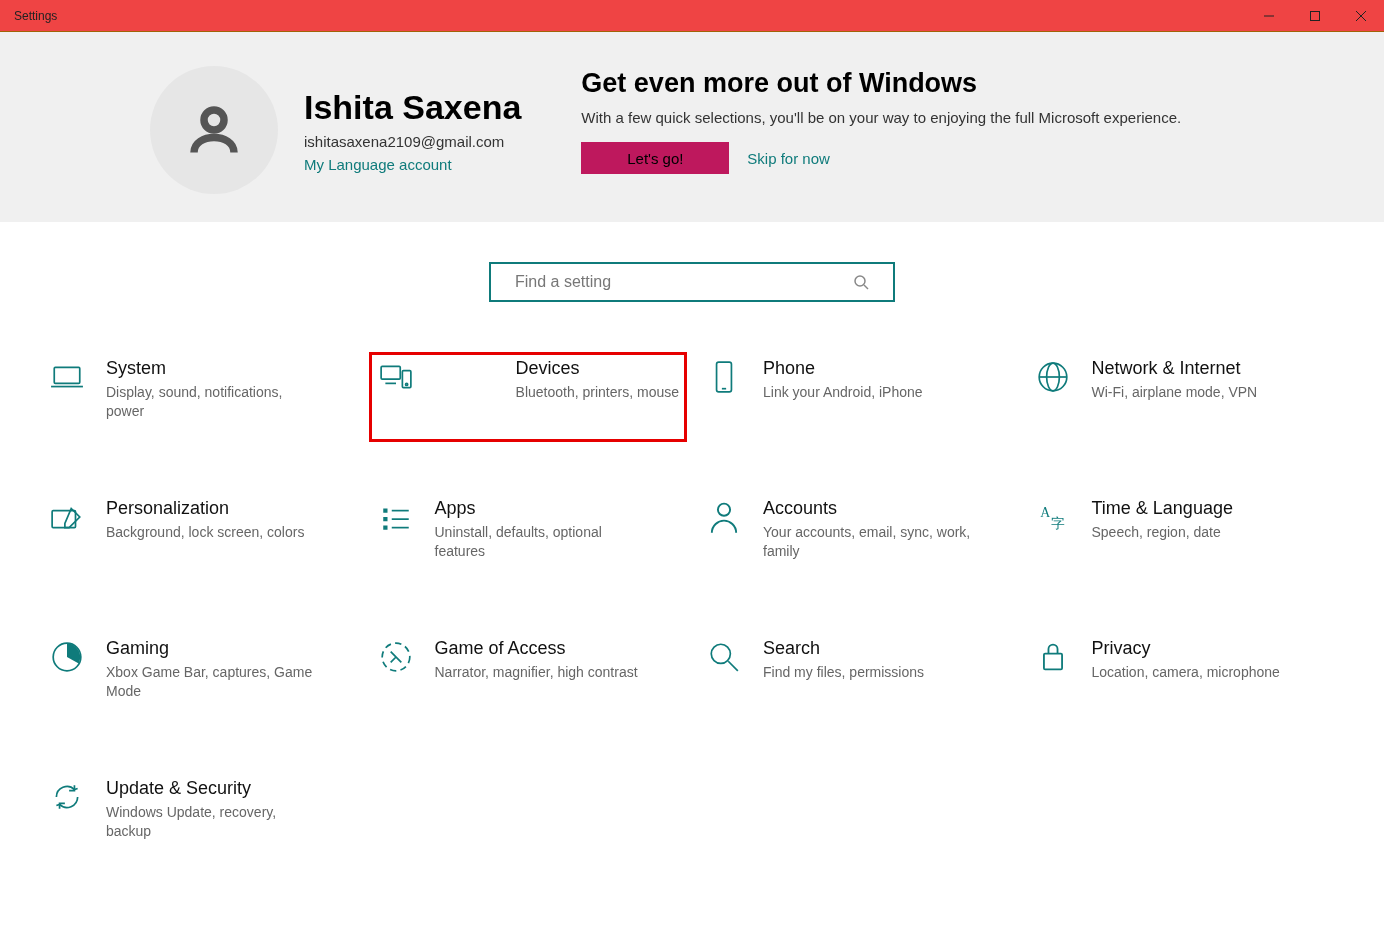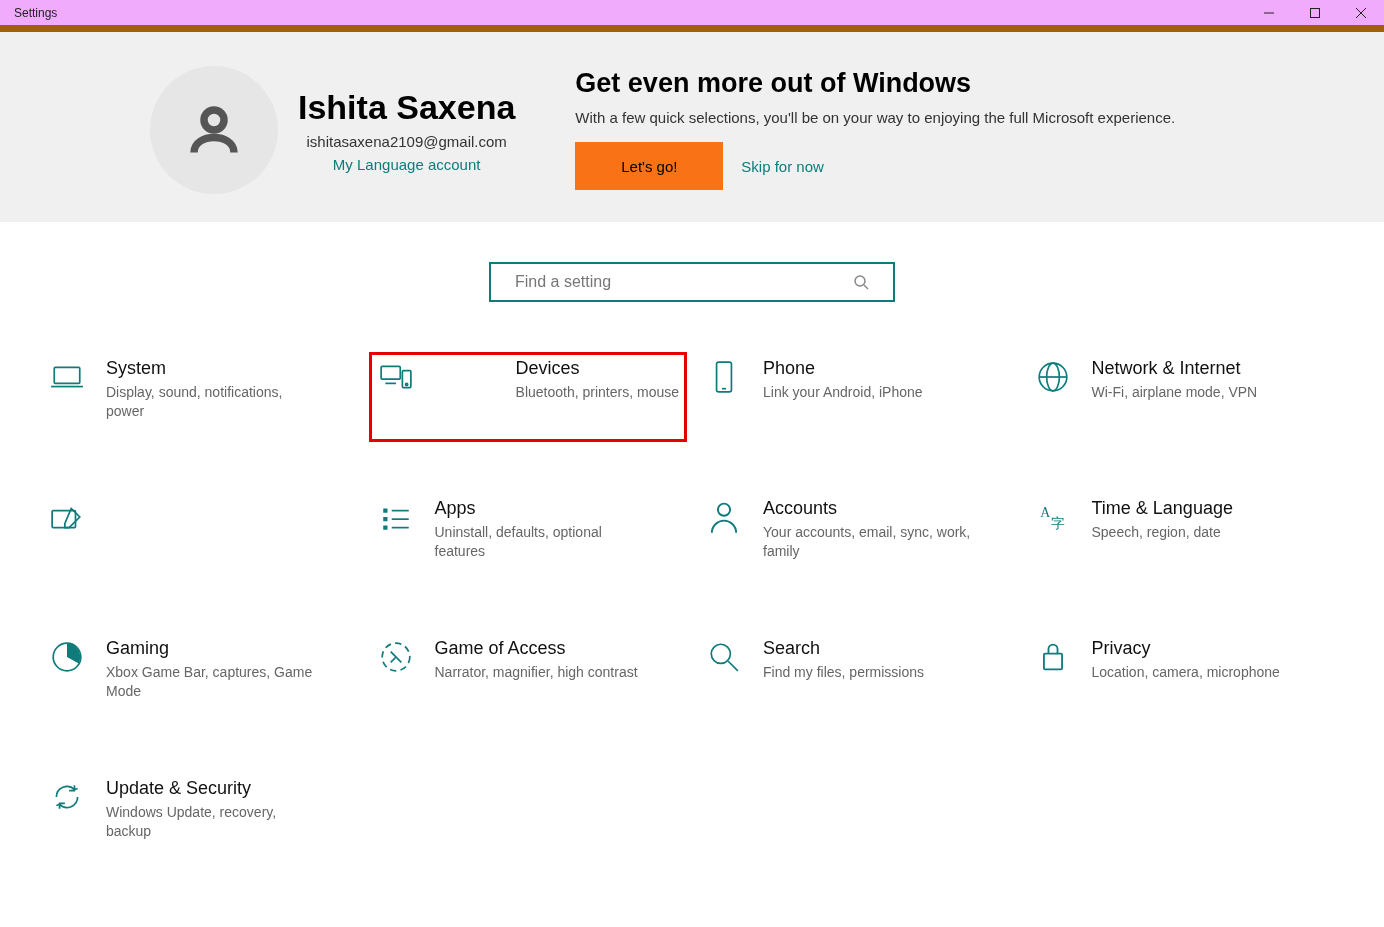--- a/index.html
+++ b/index.html
@@ -1,35 +1,35 @@
 <!DOCTYPE html>
 <html><head>
 <meta charset="utf-8">
 <style>
   * { box-sizing: border-box; margin: 0; padding: 0; }
   html, body { width: 1384px; height: 927px; font-family: "Segoe UI", Arial, sans-serif; background: #fff; color: #000; }
-  .titlebar { height: 32px; display: flex; align-items: center; background: #f0abfc; border-bottom: 7px solid #a16207; }
+  .titlebar { height: 32px; display: flex; align-items: center; background: #ef4444; border-bottom: 1px solid #a16207; }
   .titlebar .title { padding-left: 14px; font-size: 12px; color: #222; }
   .titlebar .spacer { flex: 1; }
   .winbtn { width: 46px; height: 32px; display: flex; align-items: center; justify-content: center; cursor: pointer; }
   .winbtn svg { width: 10px; height: 10px; stroke: #222; stroke-width: 1; fill: none; }
 
   .hero { background: #f0f0f0; padding: 34px 60px 28px 150px; display: flex; gap: 60px; }
-  .profile { display: flex; align-items: center; gap: 20px; text-align: center; }
+  .profile { display: flex; align-items: center; gap: 26px; }
   .avatar { width: 128px; height: 128px; border-radius: 50%; background: #e6e6e6; display: flex; align-items: center; justify-content: center; }
   .avatar svg { width: 60px; height: 60px; stroke: #555; stroke-width: 3; fill: none; }
   .profile-text .display-name { font-size: 34px; font-weight: 600; margin-bottom: 6px; }
   .profile-text .email { font-size: 15px; color: #333; margin-bottom: 6px; }
   .profile-text .link { font-size: 15px; color: #0f7b7b; cursor: pointer; }
 
   .promo { flex: 1; padding-top: 2px; }
   .promo h2 { font-size: 27px; font-weight: 700; margin-bottom: 8px; }
   .promo p { font-size: 15px; color: #333; margin-bottom: 14px; max-width: 620px; line-height: 1.4; }
   .promo .row { display: flex; align-items: center; gap: 18px; }
-  .btn { height: 48px; min-width: 148px; background: #f97316; border: none; font-size: 15px; cursor: pointer; }
+  .btn { height: 32px; min-width: 148px; background: #be185d; border: none; font-size: 15px; cursor: pointer; }
   .link { color: #0f7b7b; cursor: pointer; font-size: 15px; }
 
   .search-wrap { display: flex; justify-content: center; padding: 40px 0 20px; }
   .search { width: 406px; height: 40px; border: 2px solid #0f7b7b; display: flex; align-items: center; padding: 0 24px; }
   .search input { flex: 1; border: none; outline: none; font-size: 16px; color: #333; }
   .search input::placeholder { color: #777; }
   .search .sicon { width: 16px; height: 16px; }
   .search .sicon svg { stroke: #888; fill: none; stroke-width: 1.5; }
 
   .grid { padding: 30px 40px 0 40px; display: grid; grid-template-columns: repeat(4, 1fr); column-gap: 10px; row-gap: 50px; }
@@ -154,20 +154,24 @@
         <div class="tdesc">Wi-Fi, airplane mode, VPN</div>
       </div>
     </div>
     <div class="tile">
       <div class="ticon">
         <svg viewBox="0 0 32 24">
           <rect x="2" y="6" width="22" height="16" rx="1"></rect>
           <path d="M20 4l8 8-10 10H14v-4z"></path>
         </svg>
       </div>
+      <div class="ttext">
+        <div class="tlabel">Personalization</div>
+        <div class="tdesc">Background, lock screen, colors</div>
+      </div>
     </div>
     <div class="tile">
       <div class="ticon">
         <svg viewBox="0 0 32 24">
           <rect x="4" y="4" width="4" height="4" fill="#0f7b7b" stroke="none"></rect>
           <rect x="4" y="12" width="4" height="4" fill="#0f7b7b" stroke="none"></rect>
           <rect x="4" y="20" width="4" height="4" fill="#0f7b7b" stroke="none"></rect>
           <line x1="12" y1="6" x2="28" y2="6"></line>
           <line x1="12" y1="14" x2="28" y2="14"></line>
           <line x1="12" y1="22" x2="28" y2="22"></line>

